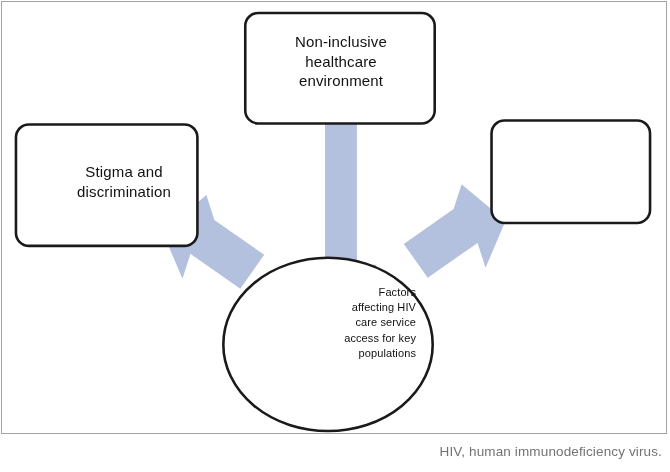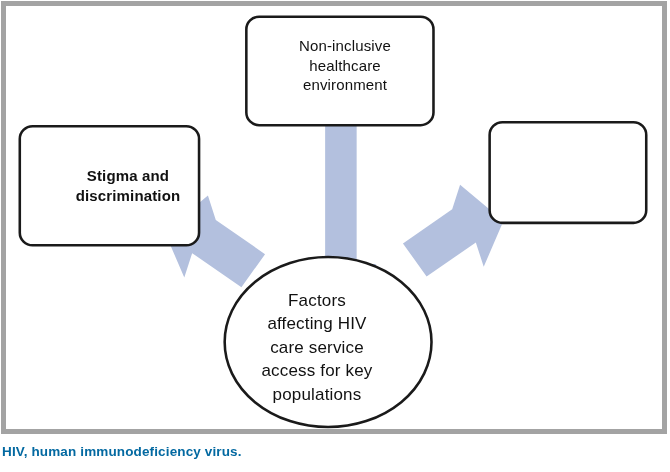--- a/index.html
+++ b/index.html
@@ -19,21 +19,21 @@
     width: 670px;
     height: 472px;
   }
   
   #diagram-frame {
     position: absolute;
     left: 1px;
     top: 1px;
     width: 666px;
     height: 433px;
-    border: 5px solid #a3a3a3;
+    border: 1px solid #a3a3a3;
     box-sizing: border-box;
     background: #ffffff;
     overflow: hidden;
   }
   #diagram-canvas {
     position: absolute;
     left: 0;
     top: 0;
     width: 100%;
     height: 100%;
@@ -52,46 +52,45 @@
     left: 246px;
     top: 30px;
     width: 186px;
     font-size: 15px;
   }
   #label-left-box {
     left: 16px;
     top: 160px;
     width: 212px;
     font-size: 15px;
-    font-weight: bold;
   }
   #label-right-box {
     left: 494px;
     top: 136px;
     width: 156px;
     font-size: 15px;
   }
   #label-center-ellipse {
-    left: 224px;
+    left: 240px;
     top: 283px;
     width: 174px;
-    font-size: 17px;
+    font-size: 11px;
     line-height: 1.38;
+    text-align: right;
   }
   
   #figure-caption {
     position: absolute;
     left: 2px;
     top: 444px;
     width: 660px;
     font-size: 13.5px;
-    color: #0369a1;
-    text-align: left;
+    color: #737373;
+    text-align: right;
     letter-spacing: 0.01em;
-    font-weight: bold;
   }
 </style>
 </head>
 <body>
 
 <div id="figure-root">
 
   <div id="diagram-frame">
 
     <svg id="diagram-canvas" viewBox="0 0 666 433" preserveAspectRatio="none">

